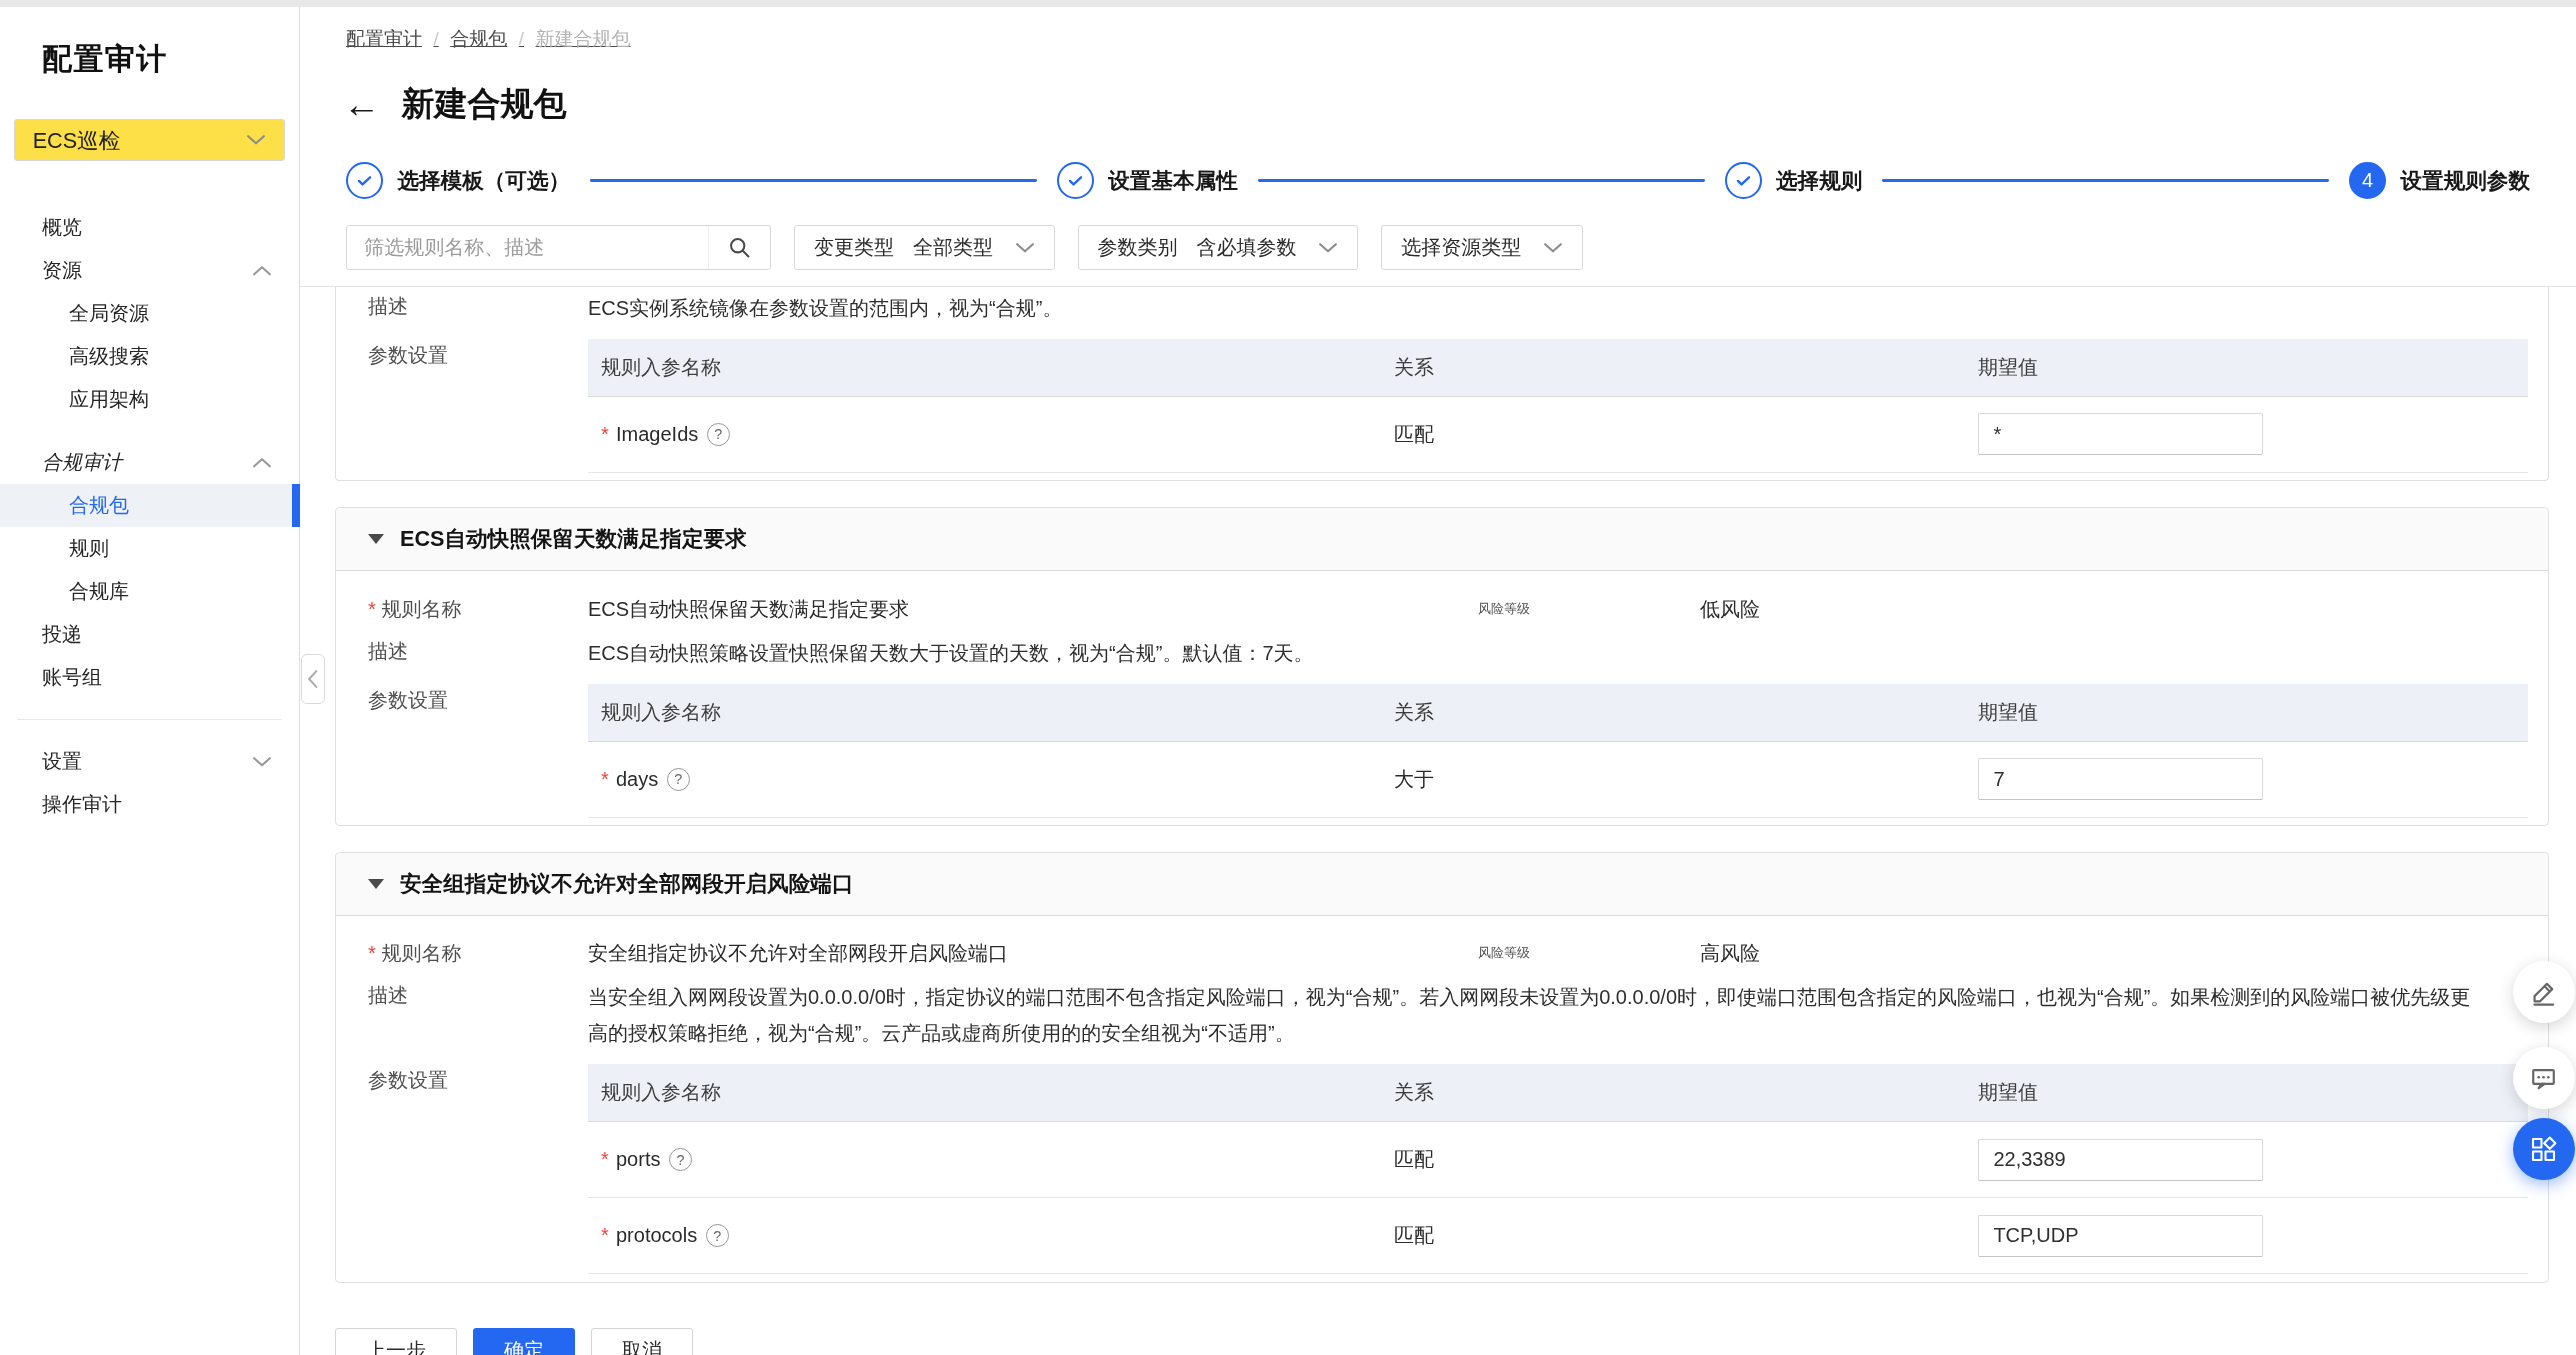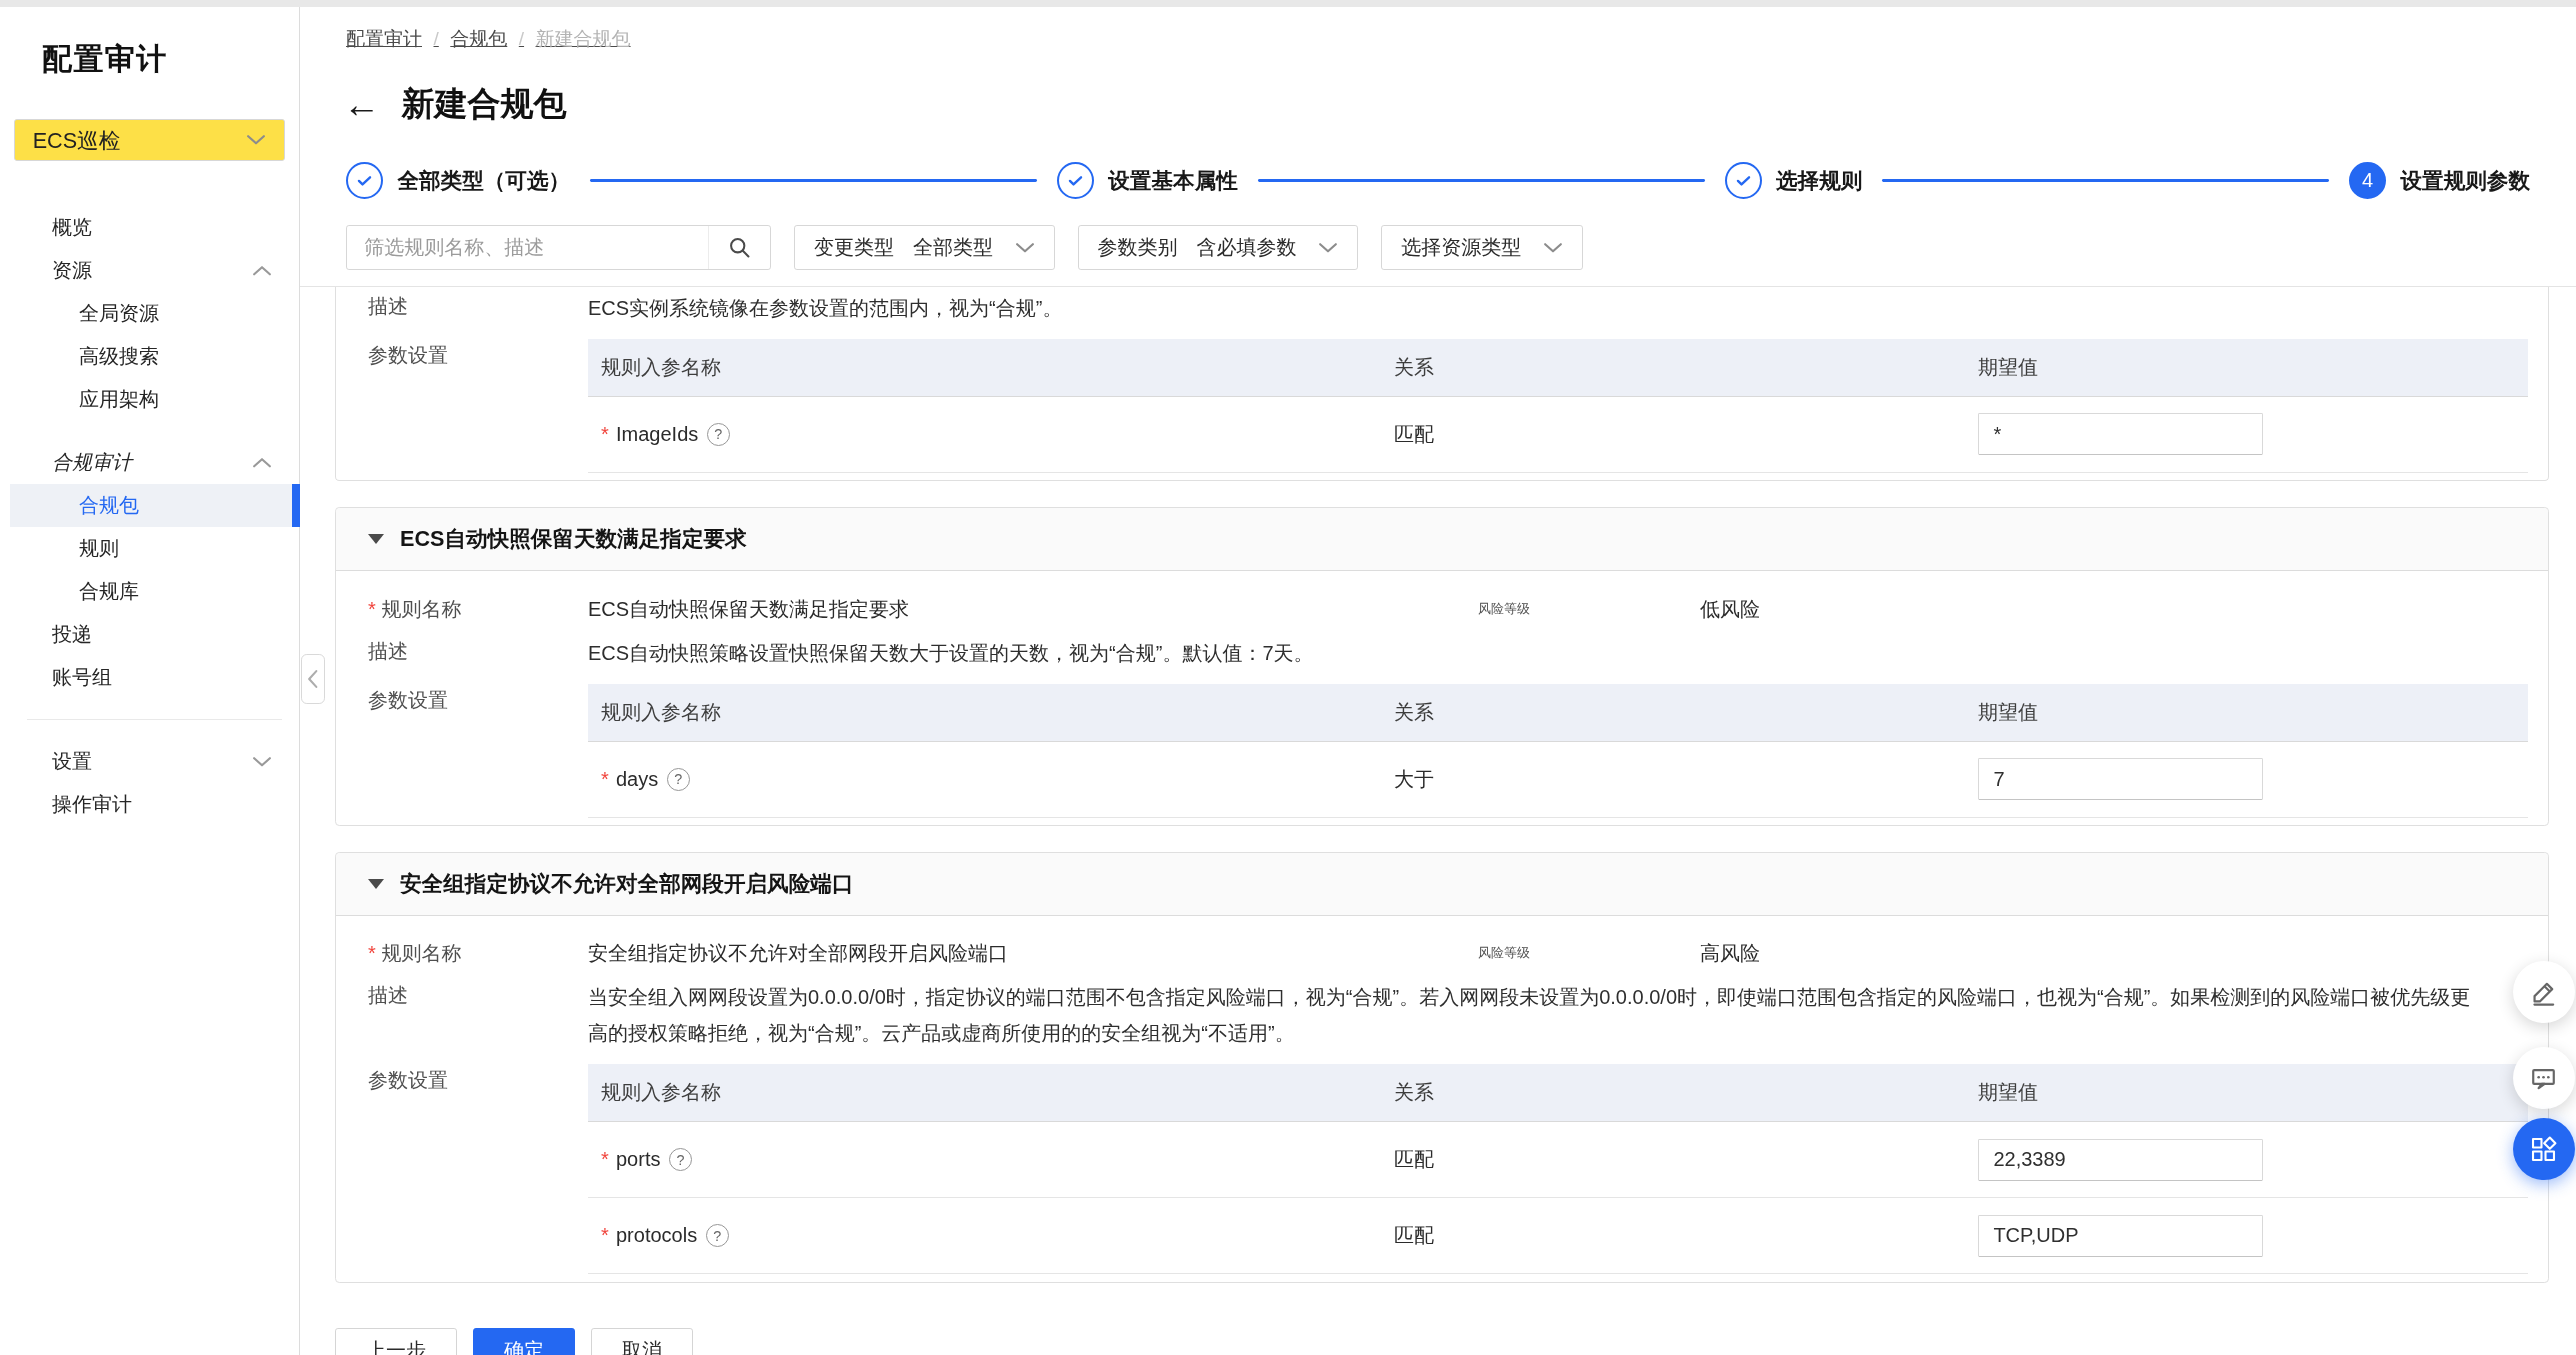--- a/index.html
+++ b/index.html
@@ -7,21 +7,21 @@
   html,body { width:2576px; height:1355px; }
   body { font-family:"Liberation Sans","DejaVu Sans",sans-serif; background:#fff; overflow:hidden; color:#2b2b2b; }
   .screen { width:2576px; height:1355px; position:relative; display:flex; flex-direction:column; overflow:hidden; }
   .top-strip { height:7.2px; background:#e8e8e8; flex:none; }
   .page { flex:1; min-height:0; display:flex; position:relative; }
 
   
   .sidebar { width:300px; flex:none; background:#fff; border-right:1.4px solid #dcdcdc; position:relative; }
   .sb-title { margin:32px 0 0 42px; font-size:30px; font-weight:600; color:#111; letter-spacing:1.4px; }
   .sb-select { margin:39px 14.4px 0 14.4px; height:42px; border:1.4px solid #d7d7d7; border-radius:2.9px; display:flex; align-items:center; justify-content:space-between; padding:0 17.3px; font-size:21.6px; color:#222; cursor:pointer; background:#fde047; }
-  .sb-nav { margin-top:45px;padding-left:10px; }
+  .sb-nav { margin-top:45px; }
   .sb-item { height:43px; display:flex; align-items:center; justify-content:space-between; font-size:20px; color:#262626; padding:0 27px 0 42px; position:relative; cursor:pointer; }
   .sb-item.sub { padding-left:69px; }
   .sb-item.gap { margin-top:20px;font-style:italic; }
   .sb-item.active { background:#eef1f6; color:var(--accent); }
   .sb-item.active::after { content:""; position:absolute; right:-1.4px; top:0; width:8.6px; height:100%; background:var(--accent); }
   .sb-divider { margin:20px 17.3px; border-top:1.4px solid #e9e9e9; }
   .caret-svg { flex:none; }
 
   .collapse-handle { position:absolute; left:301px; top:647px; width:24px; height:50px; background:#fff; border:1.4px solid #d9d9d9; border-radius:5.8px; display:flex; align-items:center; justify-content:center; z-index:6; cursor:pointer; }
 
@@ -181,21 +181,21 @@
         <span class="page-title">新建合规包</span>
       </div>
 
       <div class="stepper">
         <div class="step">
           <span class="step-circle">
             <svg width="19" height="19" viewBox="0 0 24 24" fill="none">
                 <path d="M5 12.5l4.5 4.5L19 8" stroke="#2468f2" stroke-width="3" stroke-linecap="round" stroke-linejoin="round"></path>
               </svg>
           </span>
-          <span class="step-label">全部类型（可选）</span>
+          <span class="step-label">选择模板（可选）</span>
         </div>
         <div class="step-line"></div>
         <div class="step">
           <span class="step-circle">
             <svg width="19" height="19" viewBox="0 0 24 24" fill="none">
                 <path d="M5 12.5l4.5 4.5L19 8" stroke="#2468f2" stroke-width="3" stroke-linecap="round" stroke-linejoin="round"></path>
               </svg>
           </span>
           <span class="step-label">设置基本属性</span>
         </div>

